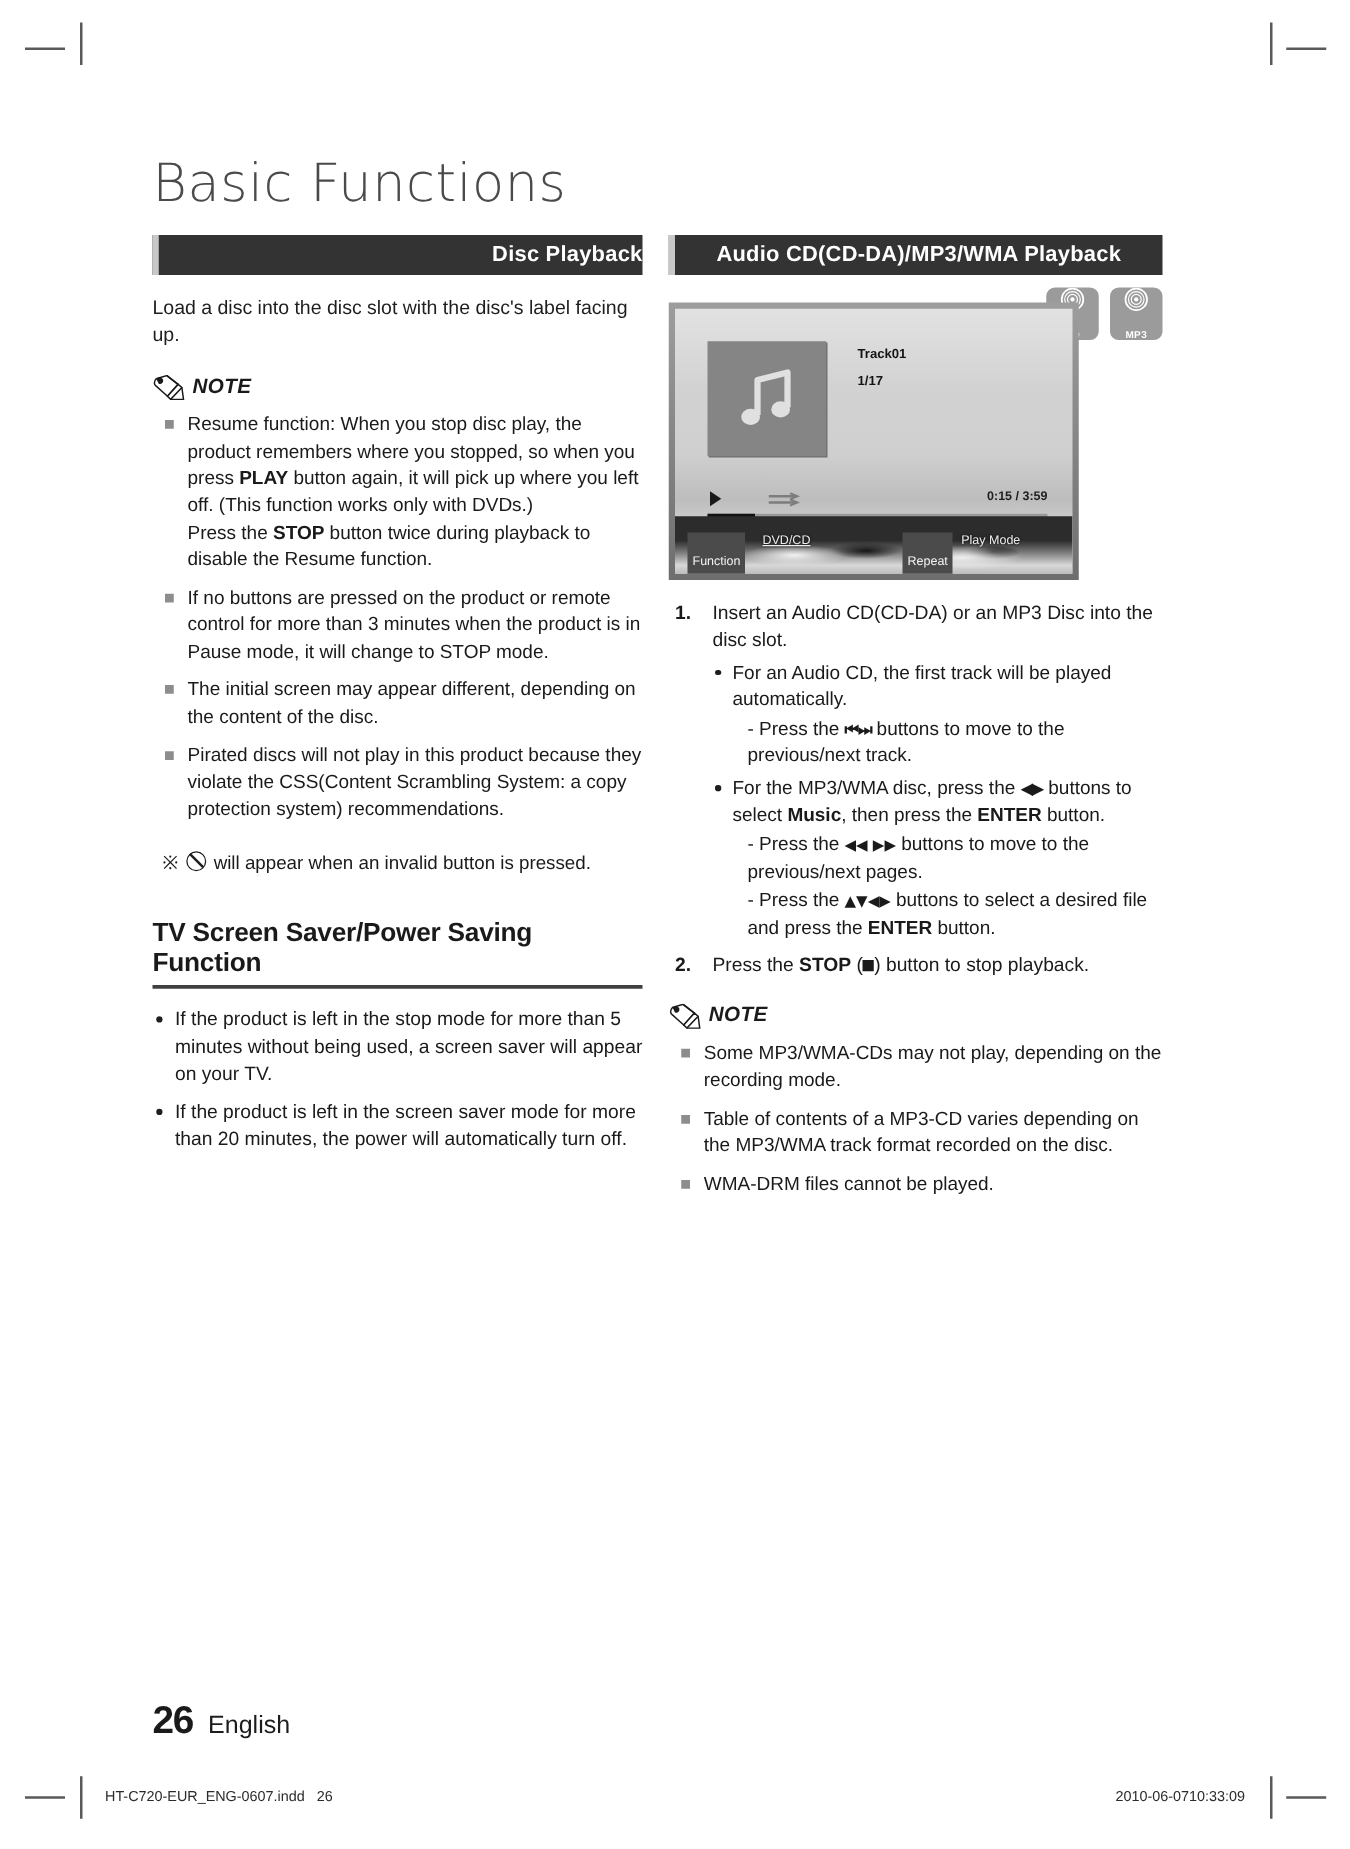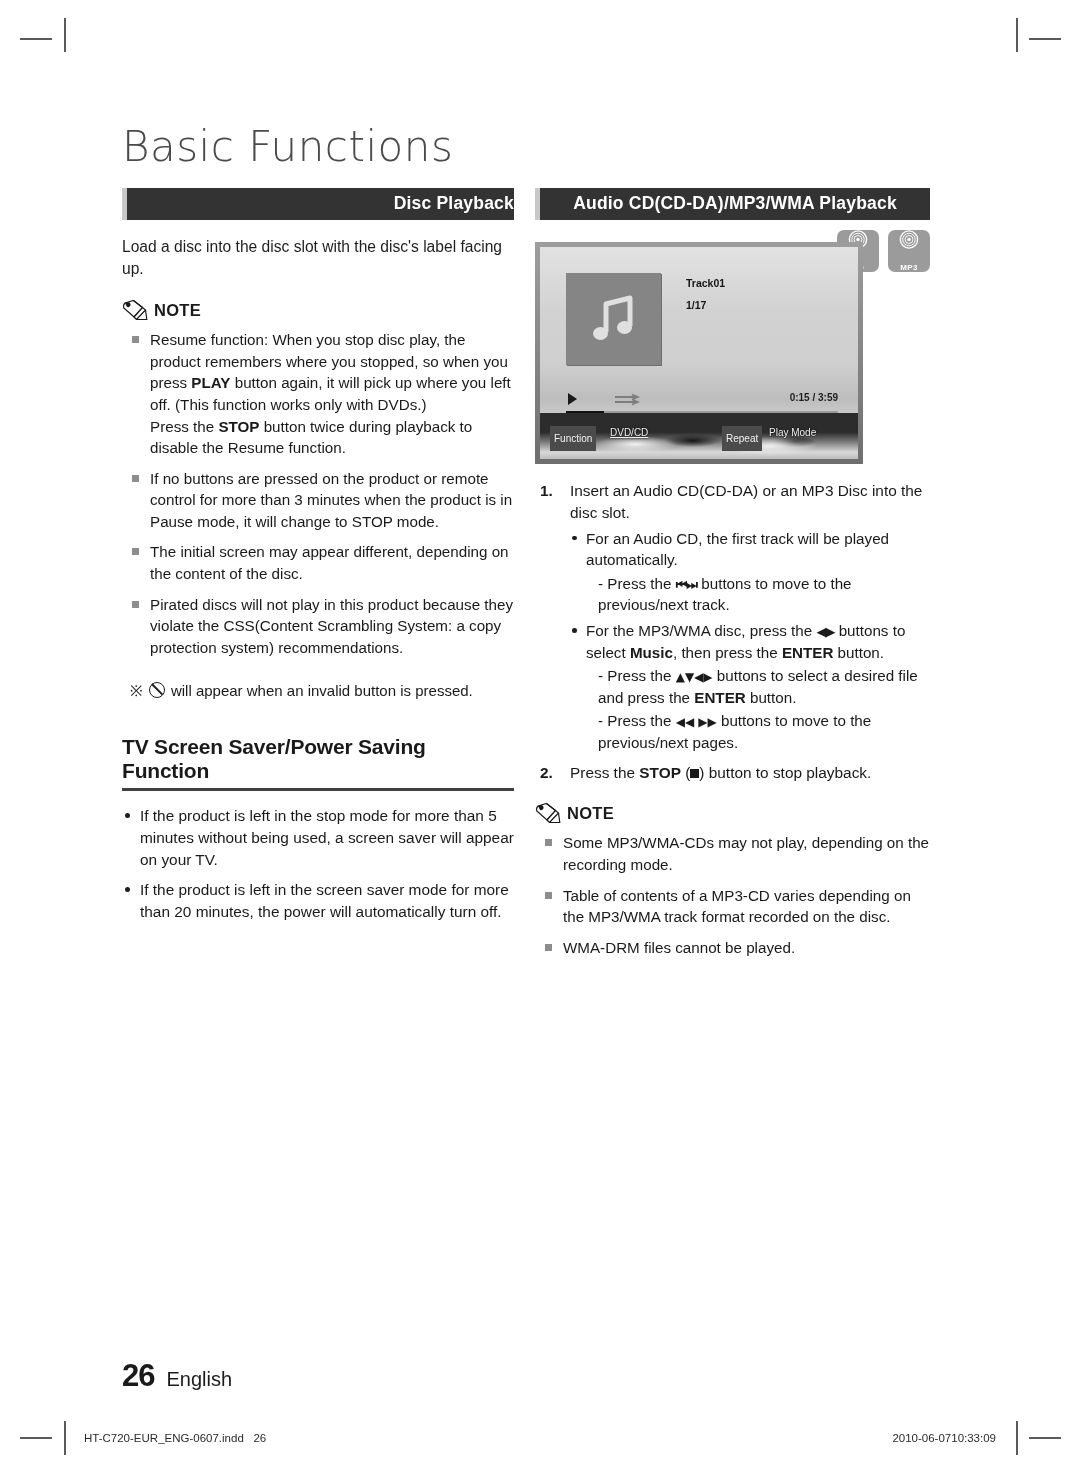--- a/index.html
+++ b/index.html
@@ -70,26 +70,26 @@
     font-size: 15.6px;
     line-height: 1.42;
     color: #1e1e1e;
     margin-top: 16px;
   }
   b, .b { font-weight: bold; }
 
   
   .note-head {
     display: flex;
-    align-items: center;
     gap: 6px;
     margin-top: 20px;
     font-size: 16.5px;
     font-weight: bold;
     letter-spacing: 0.3px;
+    font-style: italic;
   }
   .pencil-icon { width: 26px; height: 20px; display: block; flex: none; }
 
   ul.note-list { list-style: none; margin: 5px 0 0 0; padding: 0; }
   ul.note-list > li {
     position: relative;
     padding-left: 28px;
     margin-top: 9px;
     font-size: 15.2px;
     line-height: 1.42;
@@ -246,21 +246,21 @@
       radial-gradient(ellipse 70px 14px at 72% 72%, #efefef 0%, rgba(239,239,239,0) 70%),
       radial-gradient(ellipse 40px 9px at 48% 60%, #151515 0%, rgba(21,21,21,0) 72%),
       radial-gradient(ellipse 30px 8px at 80% 62%, #151515 0%, rgba(21,21,21,0) 72%),
       linear-gradient(#2c2c2c 0%, #2c2c2c 42%, #777 62%, #d8d8d8 85%, #bdbdbd 100%);
   }
   .osd {
     position: absolute;
     font-size: 10px;
     color: #f3f3f3;
     background: #4b4b4b;
-    padding: 7px 4px;
+    padding: 18px 4px;
     white-space: nowrap;
   }
   .osd-val {
     position: absolute;
     font-size: 10px;
     color: #efefef;
     white-space: nowrap;
     text-shadow: 0 0 2px #000;
   }
 
@@ -478,24 +478,24 @@
                 <span>- Press the </span><b class="glyph">⏮⏭</b><span> buttons to move to the previous/next track.</span>
               </li>
             </ul>
           </li>
 
           <li>
             <span class="dot"></span>
             <span>For the MP3/WMA disc, press the </span><b class="glyph">◀▶</b><span> buttons to select </span><b>Music</b><span>, then press the </span><b>ENTER</b><span> button.</span>
             <ul class="dash-list">
               <li>
-                <span>- Press the </span><b class="glyph-sm">▲▼◀▶</b><span> buttons to select  a desired file and press the </span><b>ENTER</b><span> button.</span>
+                <span>- Press the </span><b class="glyph-sm">◀◀ ▶▶</b><span> buttons to move to the previous/next pages.</span>
               </li>
               <li>
-                <span>- Press the </span><b class="glyph-sm">◀◀ ▶▶</b><span> buttons to move to the previous/next pages.</span>
+                <span>- Press the </span><b class="glyph-sm">▲▼◀▶</b><span> buttons to select  a desired file and press the </span><b>ENTER</b><span> button.</span>
               </li>
             </ul>
           </li>
         </ul>
       </li>
 
       <li>
         <span class="num">2.</span>
         <span>Press the </span><b>STOP</b><span> (</span><span class="stop-sq"></span><span>) button to stop playback.</span>
       </li>

